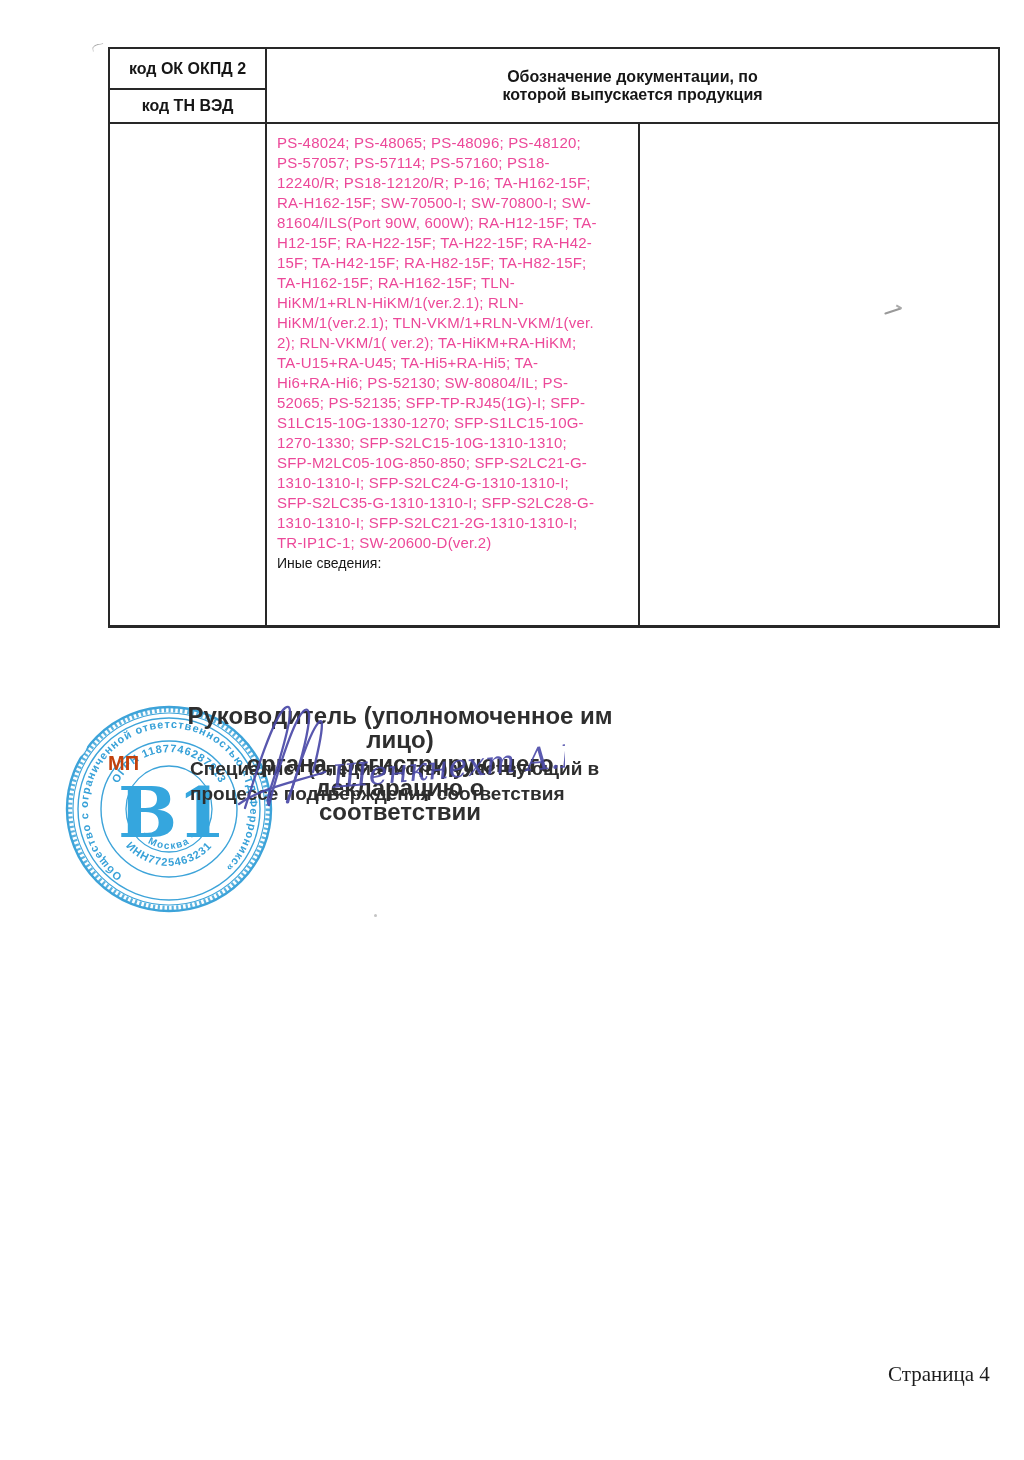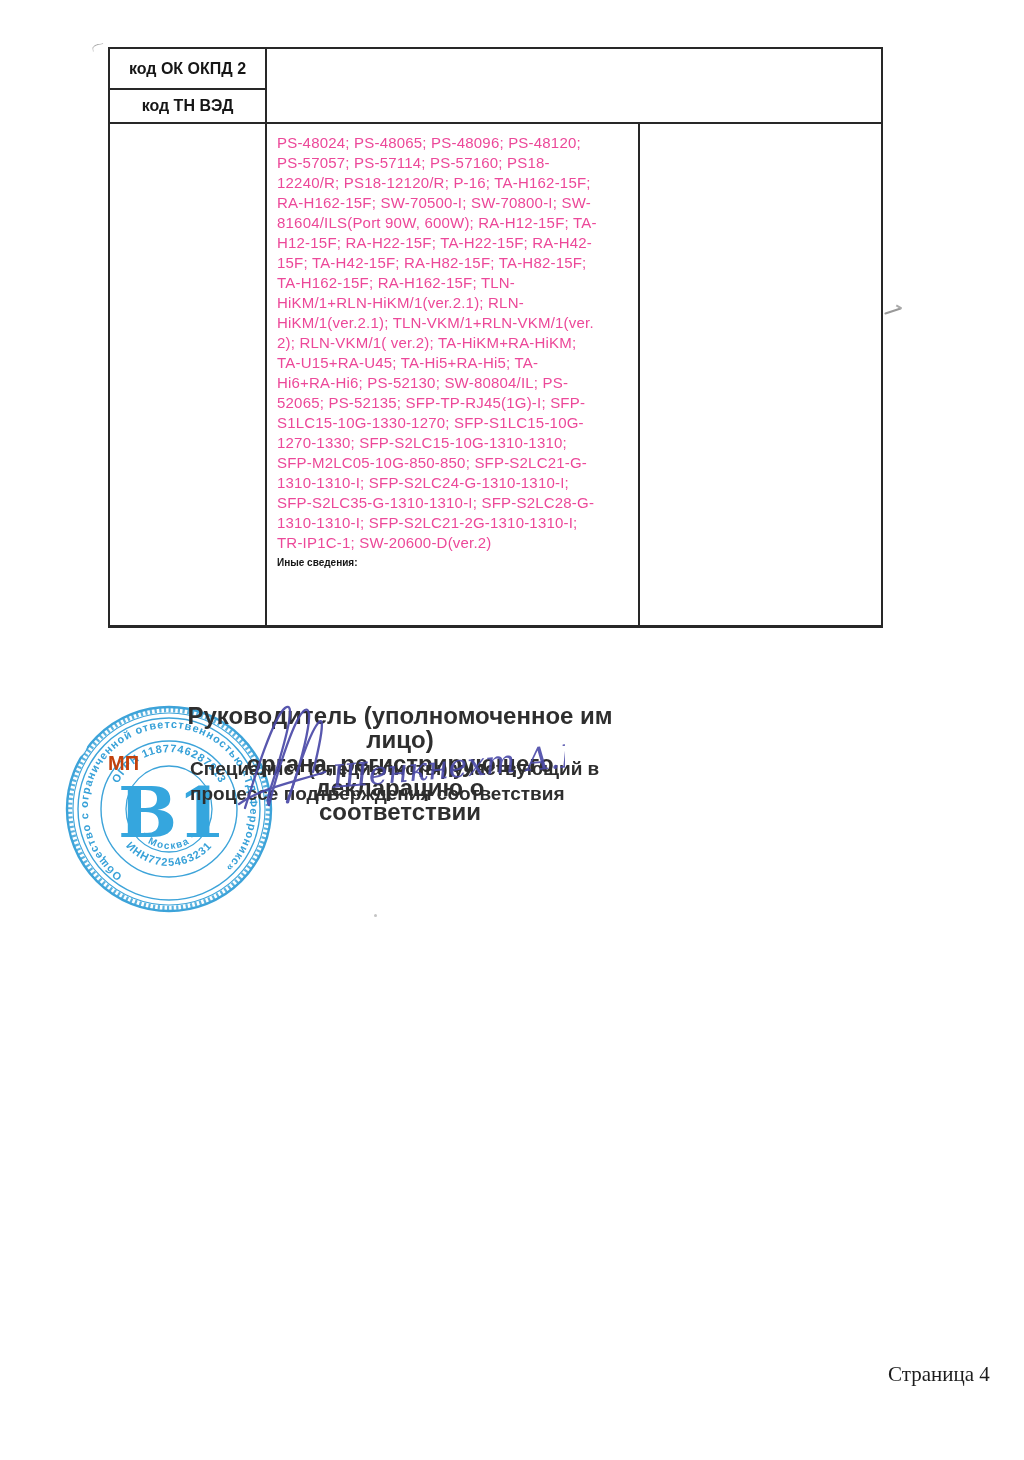--- a/index.html
+++ b/index.html
@@ -3,21 +3,21 @@
 <meta charset="utf-8">
 <style>
   * { margin:0; padding:0; box-sizing:border-box; }
   html,body { background:#e8e8e8; }
   .page {
     position:relative; width:1024px; height:1460px; background:#ffffff;
     font-family:"Liberation Sans", sans-serif; color:#1f1f1f; overflow:hidden;
   }
   
   .doc-table {
-    position:absolute; left:108px; top:47px; width:775px; height:581px;
+    position:absolute; left:108px; top:47px; width:892px; height:581px;
     border:2px solid #282828; border-bottom-width:3px;
     display:flex; flex-direction:column; background:#fff;
   }
   .t-row { display:flex; }
   .t-head { height:75px; border-bottom:2px solid #282828; }
   .t-body { flex:1; }
   .c1 { width:157px; border-right:2px solid #282828; display:flex; flex-direction:column; }
   .c2 { width:373px; border-right:2px solid #282828; }
   .c3 { flex:1; }
   .h-cell {
@@ -25,21 +25,21 @@
     font-weight:bold; font-size:16px; line-height:18px; white-space:pre-line;
     padding:2px 6px; color:#161616;
   }
   .c1-top { height:41px; border-bottom:2px solid #282828; }
   .c1-bot { flex:1;border-radius:15px; }
   .product-list {
     padding:9px 4px 0 10px; font-size:15px; line-height:20px;
     white-space:pre-line; color:#ec4899; letter-spacing:0.2px;
   }
   .other-info {
-    padding:0 4px 0 10px; font-size:10px; line-height:20px; font-weight:bold; color:#161616;
+    padding:0 4px 0 10px; font-size:14px; line-height:20px; font-weight:normal; color:#161616;
   }
   
   .head-lines {
     position:absolute; left:185px; top:704px; width:430px; text-align:center;
     font-weight:bold; font-size:24px; line-height:24px; color:#2e2e2e;
     white-space:pre-line; z-index:3;
   }
   .specialist-lines {
     position:absolute; left:190px; top:756px; width:440px; text-align:left;
     font-weight:bold; font-size:19px; line-height:25px; color:#2e2e2e;
@@ -73,20 +73,22 @@
 <body>
 
 <div class="page">
 
   <div class="doc-table">
     <div class="t-row t-head">
       <div class="c1">
         <div class="h-cell c1-top">код ОК ОКПД 2</div>
         <div class="h-cell c1-bot">код ТН ВЭД</div>
       </div>
+      <div class="c3 h-cell">Обозначение документации, по
+которой выпускается продукция</div>
     </div>
     <div class="t-row t-body">
       <div class="c1"></div>
       <div class="c2">
         <div class="product-list">PS-48024; PS-48065; PS-48096; PS-48120;
 PS-57057; PS-57114; PS-57160; PS18-
 12240/R; PS18-12120/R; P-16; TA-H162-15F;
 RA-H162-15F; SW-70500-I; SW-70800-I; SW-
 81604/ILS(Port 90W, 600W); RA-H12-15F; TA-
 H12-15F; RA-H22-15F; TA-H22-15F; RA-H42-

